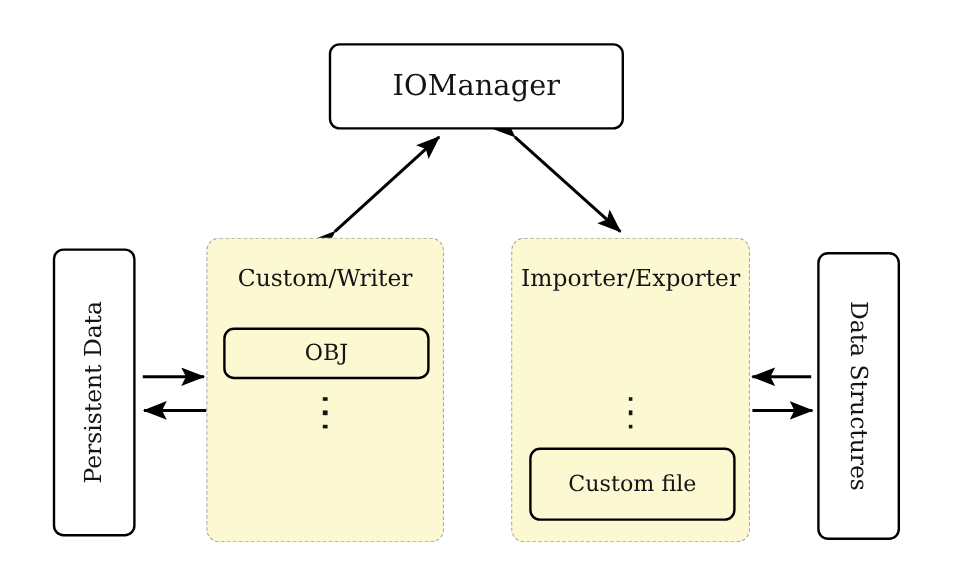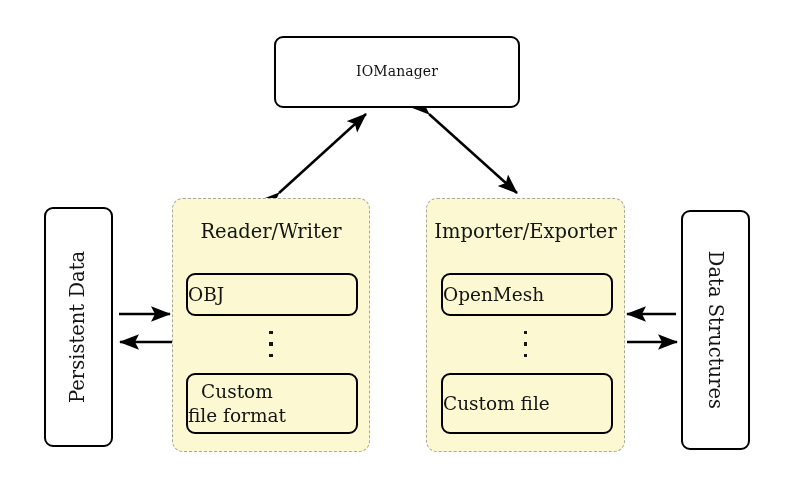--- a/index.html
+++ b/index.html
@@ -30,21 +30,21 @@
     text-align: center;
     color: #141414;
     line-height: 1.22;
   }
 
   #iomanager {
     left: 274px;
     top: 36px;
     width: 246px;
     height: 72px;
-    font-size: 14px;
+    font-size: 24px;
     letter-spacing: 0.1px;
   }
 
   
   .side-node {
     background: #ffffff;
   }
   #persistent-data {
     left: 44px;
     top: 207px;
@@ -98,21 +98,21 @@
 
   
   .inner {
     position: absolute;
     box-sizing: border-box;
     border: 2.9px solid #000000;
     border-radius: 9px;
     background: #fbf8d2;
     display: flex;
     align-items: center;
-    justify-content: flex-start;
+    justify-content: center;
     text-align: center;
     font-size: 18.5px;
     color: #141414;
     line-height: 1.25;
   }
   .inner.top {
     left: 13px;
     top: 74px;
     width: 172px;
     height: 43px;
@@ -182,46 +182,37 @@
 
   <div class="node" id="iomanager">
     <span>IOManager</span>
   </div>
 
   <div class="node side-node" id="persistent-data">
     <span class="vlabel up">Persistent Data</span>
   </div>
 
   <div class="group" id="group-readerwriter">
-    <div class="group-title">Reader/Writer</div>
+    <div class="group-title">Custom/Writer</div>
 
     <div class="inner top">
       <span>OBJ</span>
     </div>
 
     <div class="vdots">
       <i></i>
         <i></i>
         <i></i>
     </div>
 
-    <div class="inner bot">
-      <span>
-        <span>Custom</span><br>
-        <span>file format</span>
-      </span>
-    </div>
   </div>
 
   <div class="group" id="group-importerexporter">
     <div class="group-title">Importer/Exporter</div>
 
-    <div class="inner top">
-      <span>OpenMesh</span>
-    </div>
 
     <div class="vdots">
       <i></i>
         <i></i>
         <i></i>
     </div>
 
     <div class="inner bot">
       <span>
         <span>Custom file</span><br>

